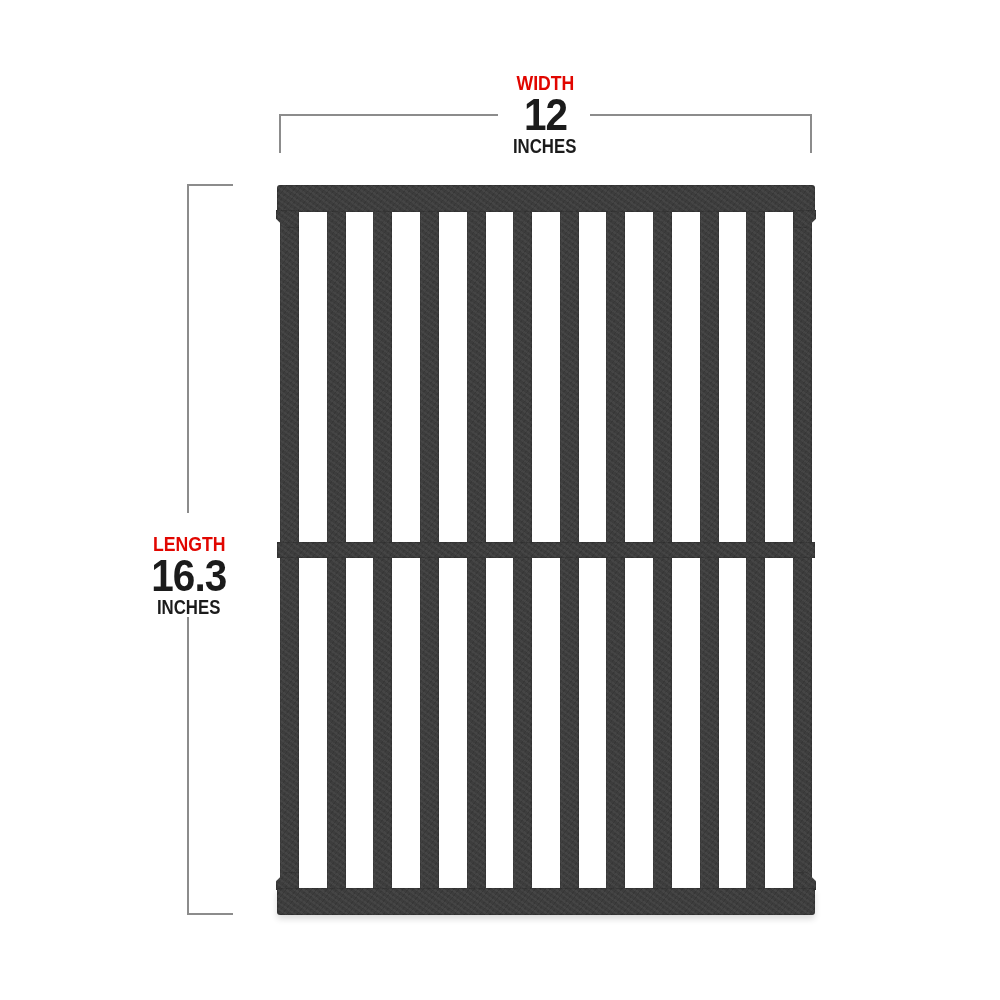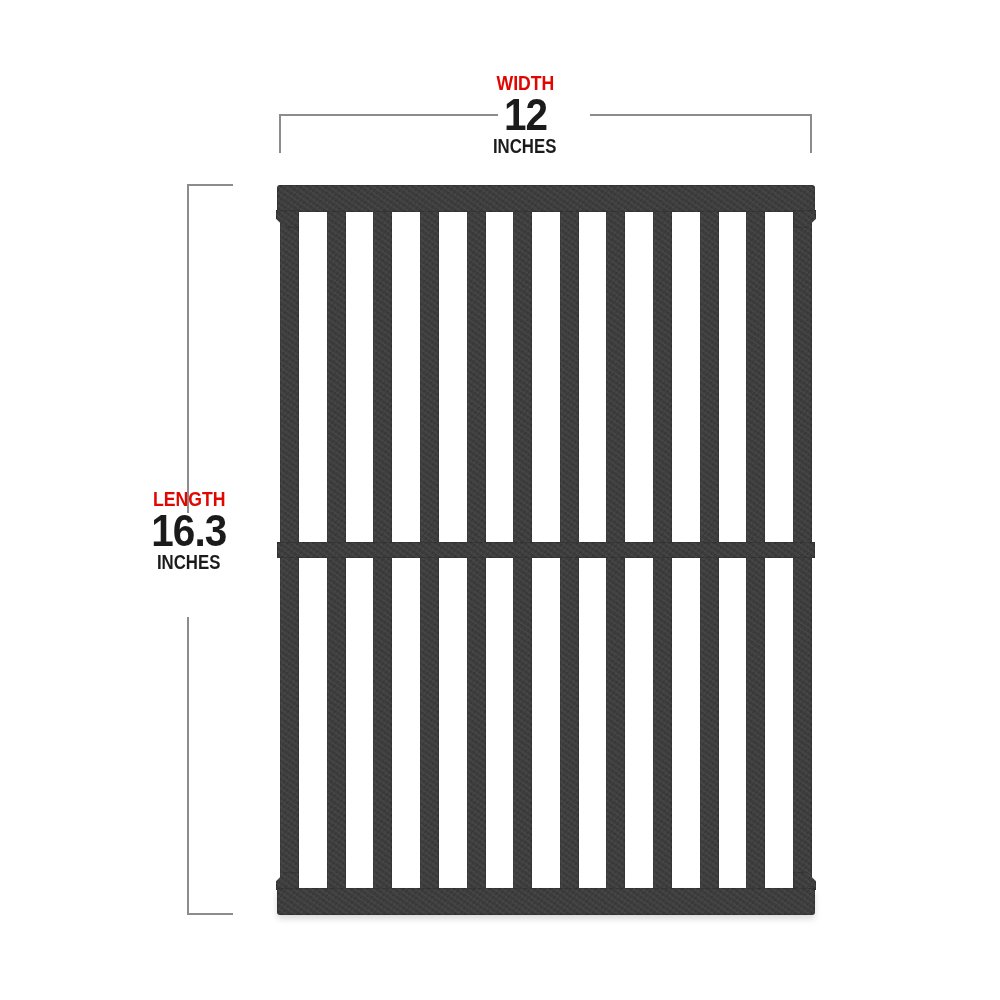--- a/index.html
+++ b/index.html
@@ -30,22 +30,22 @@
   .v-tick-bottom{ left: 187px; top: 913px; width: 46px; height: 2px; }
 
   
   .label-stack {
     position: absolute;
     display: flex;
     flex-direction: column;
     align-items: center;
     text-align: center;
   }
-  .width-stack  { left: 405px; top: 72px;  width: 240px; }
-  .length-stack { left: 89px;  top: 488px; width: 200px; }
+  .width-stack  { left: 425px; top: 72px;  width: 240px; }
+  .length-stack { left: 89px;  top: 533px; width: 200px; }
   .dim-label {
     color: var(--red, #e10600);
     font-size: 21px;
     font-weight: 700;
     line-height: 22px;
     transform: scaleX(0.84);
     white-space: nowrap;
   }
   .dim-value {
     color: var(--ink, #1b1b1b);

